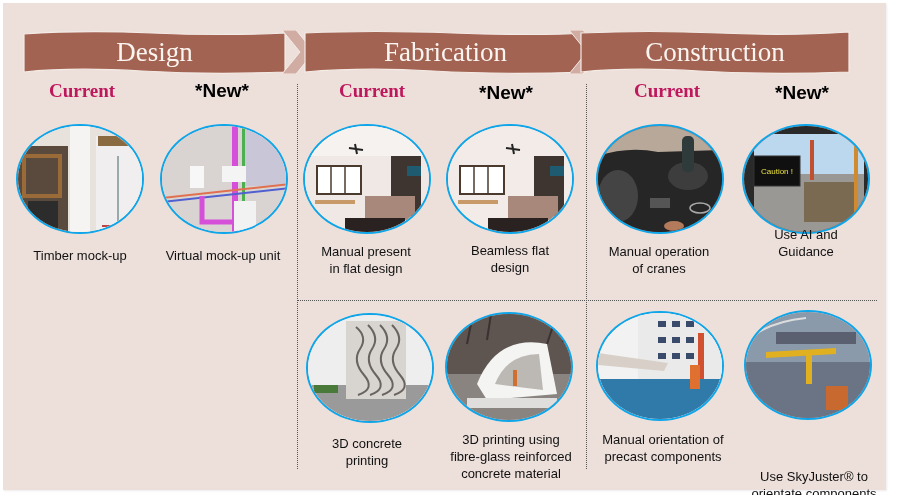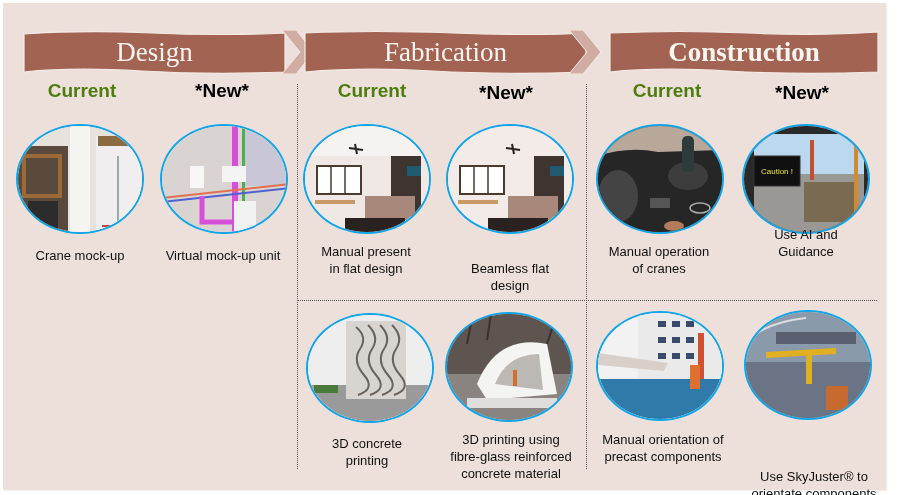--- a/index.html
+++ b/index.html
@@ -3,21 +3,21 @@
 <meta charset="utf-8">
 <style>
   html, body { margin:0; padding:0; background:#ffffff; }
   body { width:900px; height:495px; position:relative; overflow:hidden; font-family:"Liberation Sans", sans-serif; }
   .panel { position:absolute; left:3px; top:3px; width:883px; height:487px; background:#ede0db; box-shadow:1px 1px 2px rgba(0,0,0,0.08); }
   .arrow { position:absolute; top:30px; height:44px; }
   .arrow svg { position:absolute; left:0; top:0; }
   .arrow-label { position:absolute; left:0; right:0; top:0; height:44px; line-height:44px; text-align:center; color:#fbf5f1; font-family:"Liberation Serif", serif; font-size:27px; }
   .chev { position:absolute; top:30px; }
   .col-head { position:absolute; top:80px; font-weight:bold; font-size:19px; text-align:center; width:140px; }
-  .col-head.current { color:#4d7c0f; }
+  .col-head.current { color:#be185d;font-family:Liberation Serif, serif; }
   .col-head.new { color:#000000; }
   .vdiv { position:absolute; border-left:1px dotted #555; }
   .hdiv { position:absolute; border-top:1px dotted #555; height:0; }
   .pic { position:absolute; width:128px; height:110px; border-radius:50%; border:2px solid #0ea5e9; overflow:hidden; box-sizing:border-box; }
   .caption { position:absolute; width:148px; text-align:center; font-size:13px; line-height:17px; color:#111; }
 </style>
 </head>
 <body>
 
 <div class="panel"></div>
@@ -37,21 +37,21 @@
   <svg width="285" height="44">
     <path d="M2,3 Q70,0 150,3 T283,3 L283,42 Q200,45 130,41 T2,42 Z" fill="#a26352" stroke="#f4ebe7" stroke-width="1.2"></path>
   </svg>
   <div class="arrow-label">Fabrication</div>
 </div>
 <div class="chev" style="left:569px;">
   <svg width="34" height="44">
       <path d="M0,0 L14,0 L32,22 L14,44 L0,44 L18,22 Z" fill="#d1aca2" stroke="#f4ebe7" stroke-width="1"></path>
     </svg>
 </div>
-<div class="arrow" style="left:608px;width:272px;font-weight:bold;">
+<div class="arrow" style="left:579px;width:272px;">
   <svg width="272" height="44">
     <path d="M2,3 Q70,0 140,3 T270,2 L270,42 Q190,45 120,41 T2,42 Z" fill="#a26352" stroke="#f4ebe7" stroke-width="1.2"></path>
   </svg>
   <div class="arrow-label">Construction</div>
 </div>
 
 <div class="col-head current" style="left:12px;">Current</div>
 <div class="col-head new" style="left:152px;">*New*</div>
 <div class="col-head current" style="left:302px;">Current</div>
 <div class="col-head new" style="left:436px;top:82px;">*New*</div>
@@ -68,21 +68,21 @@
     <rect x="0" y="20" width="50" height="90" fill="#5a4a3e"></rect>
     <rect x="6" y="30" width="36" height="40" fill="none" stroke="#9a6a38" stroke-width="4"></rect>
     <rect x="10" y="75" width="30" height="30" fill="#2c2c2c"></rect>
     <rect x="52" y="0" width="20" height="110" fill="#f6f4f2"></rect>
     <rect x="78" y="10" width="50" height="100" fill="#f0eeee"></rect>
     <rect x="80" y="10" width="40" height="10" fill="#8a6a40"></rect>
     <line x1="100" y1="30" x2="100" y2="95" stroke="#9aa" stroke-width="2"></line>
     <line x1="84" y1="100" x2="128" y2="100" stroke="#b44" stroke-width="2"></line>
   </svg>
 </div>
-<div class="caption" style="left:6px;top:247px;">Crane mock-up</div>
+<div class="caption" style="left:6px;top:247px;">Timber mock-up</div>
 
 <div class="pic" style="left:160px;top:124px;">
   <svg width="128" height="110" viewBox="0 0 128 110" preserveAspectRatio="none">
     <rect width="128" height="110" fill="#d9d4d2"></rect>
     <rect x="80" y="0" width="48" height="60" fill="#c9c6d8"></rect>
     <rect x="70" y="0" width="6" height="110" fill="#d64fd8"></rect>
     <rect x="80" y="0" width="3" height="90" fill="#4caf50"></rect>
     <rect x="28" y="40" width="14" height="22" fill="#f7f7f7"></rect>
     <rect x="60" y="40" width="24" height="16" fill="#f4f4f4"></rect>
     <rect x="72" y="75" width="22" height="30" fill="#f2f2f2"></rect>
@@ -120,21 +120,21 @@
     <line x1="26" y1="40" x2="26" y2="68" stroke="#4b3a2e" stroke-width="1.5"></line>
     <line x1="40" y1="40" x2="40" y2="68" stroke="#4b3a2e" stroke-width="1.5"></line>
     <rect x="86" y="30" width="30" height="60" fill="#3e3430"></rect>
     <rect x="102" y="40" width="14" height="10" fill="#1e5a70"></rect>
     <rect x="60" y="70" width="50" height="24" fill="#a8887a"></rect>
     <rect x="10" y="74" width="40" height="4" fill="#c89a68"></rect>
     <rect x="40" y="92" width="60" height="18" fill="#2a2220"></rect>
     <path d="M58,22 L72,24 M64,18 L66,28" stroke="#222" stroke-width="2"></path>
   </svg>
 </div>
-<div class="caption" style="left:436px;top:260px;">
+<div class="caption" style="left:436px;top:242px;">
   <div>Beamless flat</div>
   <div>design</div>
 </div>
 
 <div class="pic" style="left:596px;top:124px;">
   <svg width="128" height="110" viewBox="0 0 128 110" preserveAspectRatio="none">
     <rect width="128" height="110" fill="#3a3a3a"></rect>
     <rect x="0" y="0" width="128" height="30" fill="#b7a89a"></rect>
     <path d="M0,30 Q30,20 60,26 L128,24 L128,110 L0,110 Z" fill="#262626"></path>
     <ellipse cx="20" cy="70" rx="20" ry="26" fill="#444"></ellipse>

